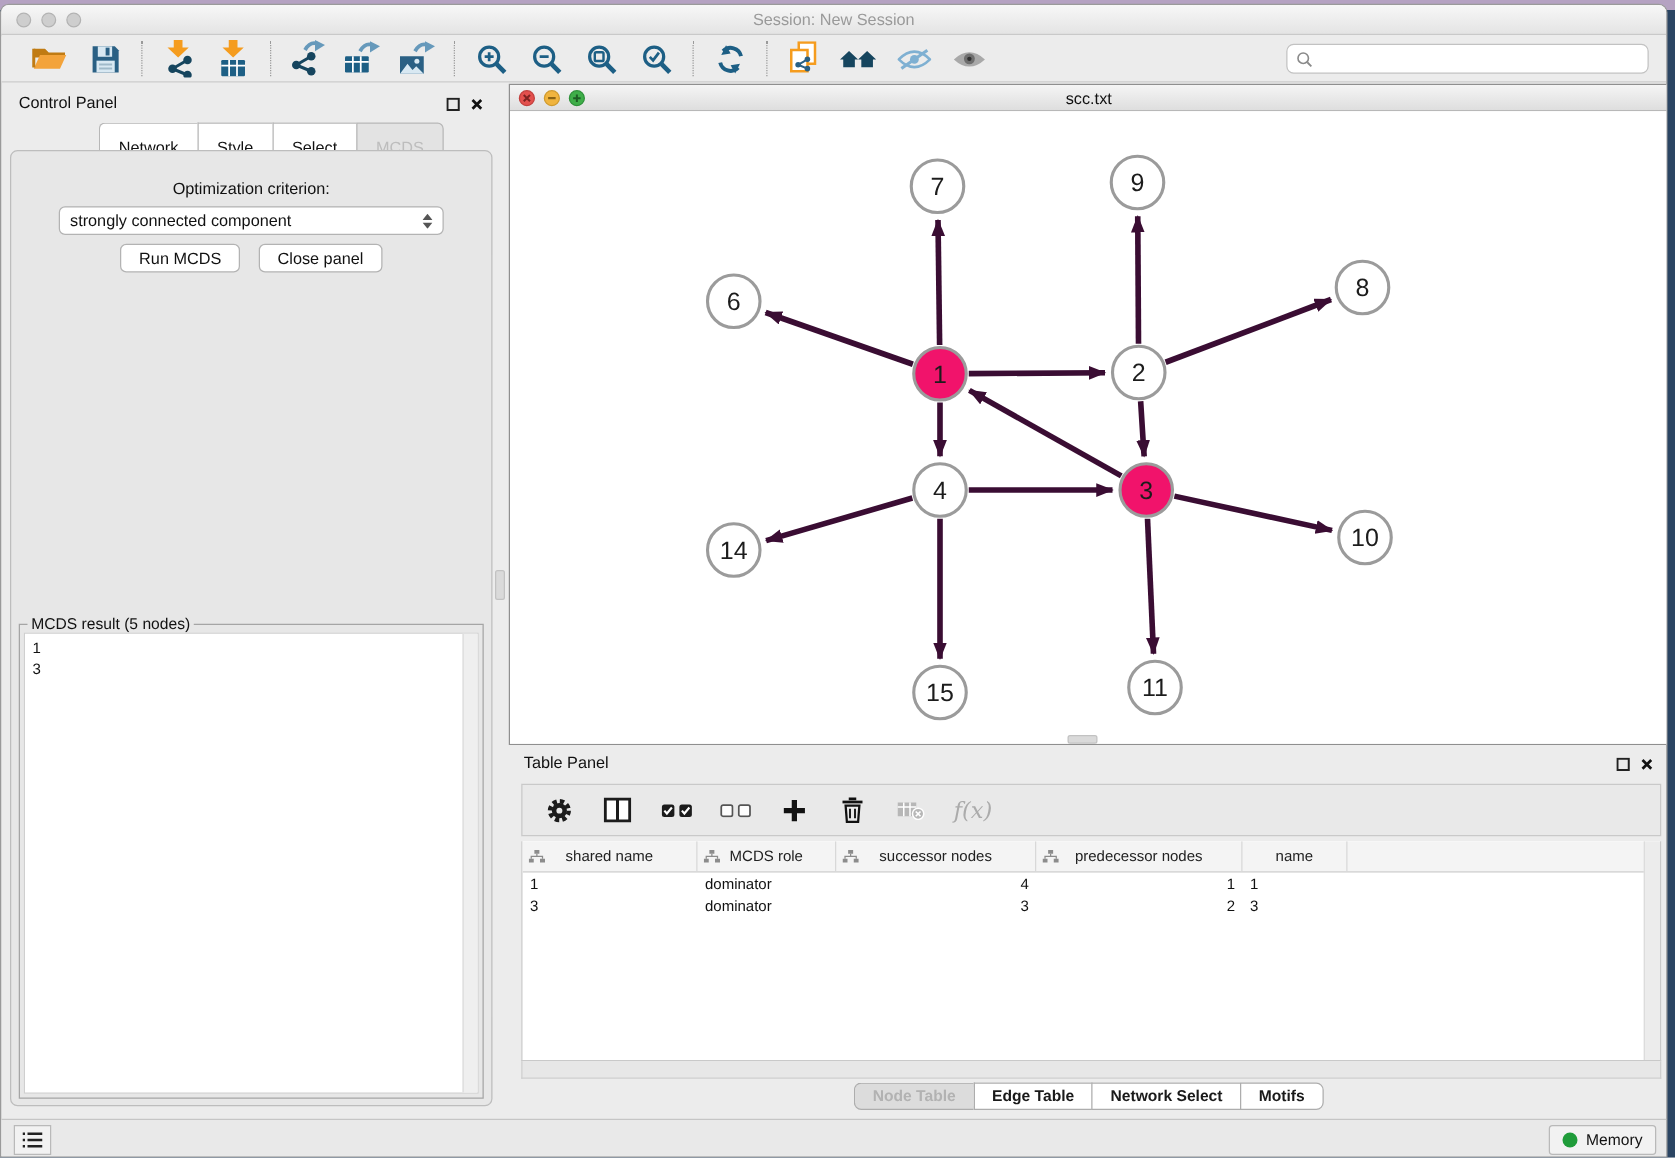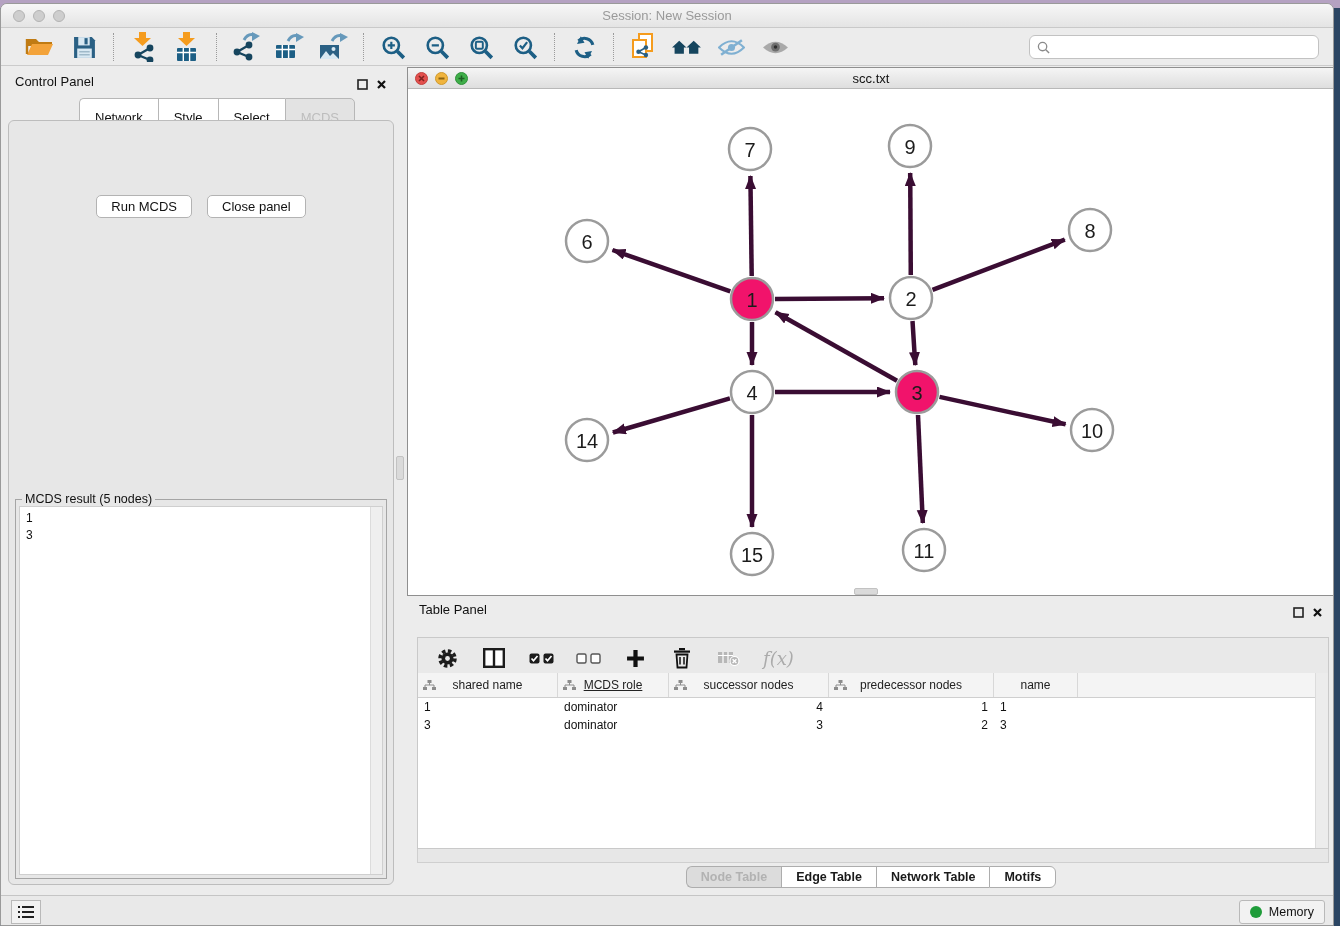--- a/index.html
+++ b/index.html
@@ -72,21 +72,21 @@
   .net-canvas { position:absolute; left:0; top:21px; width:926px; height:506px; background:#fff; }
 
   
   .v-grip { position:absolute; left:395px; top:452px; width:8px; height:24px; background:#dadada; border:1px solid #c2c2c2; border-radius:2px; }
   .h-grip { position:absolute; left:853px; top:584px; width:24px; height:7px; background:#dadada; border:1px solid #c2c2c2; border-radius:2px; }
 
   
   .table-panel { position:absolute; left:406px; top:593px; width:928px; height:296px; }
   .tp-header { position:absolute; left:12px; top:5px; font-size:13px; color:#111; }
   .tp-btns { right:12px; top:7px; }
-  .tp-toolbar { position:absolute; left:10px; top:40px; width:912px; height:42px; background:#e9e9e9;
+  .tp-toolbar { position:absolute; left:10px; top:30px; width:912px; height:42px; background:#e9e9e9;
                 border:1px solid #c9c9c9; display:flex; align-items:center; gap:21px; padding:0 16px; }
   .tp-toolbar .icon-btn { width:26px; height:26px; }
   .fx { font-family:"DejaVu Serif",serif; font-style:italic; font-size:18px; color:#ababab; }
   .table-wrap { position:absolute; left:10px; top:76px; width:912px; height:176px; background:#fff;
                 border:1px solid #c9c9c9; border-top:none; overflow:hidden; }
   .thead { display:flex; height:25px; background:#f4f4f4; border-bottom:1px solid #cfcfcf; }
   .th { position:relative; height:100%; border-right:1px solid #d8d8d8; display:flex;
         align-items:center; justify-content:center; font-size:12px; color:#222;text-align:right; }
   .th .tree { position:absolute; left:5px; top:7px; }
   .trow { display:flex; height:16px; font-size:12px; color:#111; margin-top:2px; }
@@ -303,20 +303,32 @@
             <path d="M2 2 L9 9 M9 2 L2 9" stroke="#111" stroke-width="2.2"></path>
           </svg></span>
     </div>
     <div class="cp-tabs">
       <span class="cp-tab">Network</span>
       <span class="cp-tab">Style</span>
       <span class="cp-tab">Select</span>
       <span class="cp-tab sel">MCDS</span>
     </div>
     <div class="cp-body">
+      <div class="opt-label">Optimization criterion:</div>
+      <div class="dropdown">
+        <span>strongly connected component</span>
+        <span class="dd-arrows">
+          <svg width="8" height="5">
+              <path d="M4 0 L8 5 H0 Z" fill="#555"></path>
+            </svg>
+          <svg width="8" height="5">
+              <path d="M4 5 L8 0 H0 Z" fill="#555"></path>
+            </svg>
+        </span>
+      </div>
       <div class="btn-row">
         <span class="pbtn">Run MCDS</span>
         <span class="pbtn">Close panel</span>
       </div>
       <div class="groupbox">
         <span class="gb-title">MCDS result (5 nodes)</span>
         <div class="gb-inner">
           <div class="gb-lines">
             <span>1</span>
             <span>3</span>
@@ -468,21 +480,21 @@
             <span class="tree"><svg width="13" height="11" viewBox="0 0 13 11">
                   <g fill="#8c8c8c">
                     <rect x="4.5" y="0" width="4" height="3"></rect>
                     <rect x="0" y="7" width="4" height="3"></rect>
                     <rect x="9" y="7" width="4" height="3"></rect>
                   </g>
                   <path d="M6.5 3 V5 M2 7 V5 H11 V7" stroke="#8c8c8c" fill="none"></path>
                 </svg></span>
             <span>shared name</span>
           </div>
-          <div class="th" style="width:111px;text-decoration:underline;">
+          <div class="th" style="width:111px;">
             <span class="tree"><svg width="13" height="11" viewBox="0 0 13 11">
                   <g fill="#8c8c8c">
                     <rect x="4.5" y="0" width="4" height="3"></rect>
                     <rect x="0" y="7" width="4" height="3"></rect>
                     <rect x="9" y="7" width="4" height="3"></rect>
                   </g>
                   <path d="M6.5 3 V5 M2 7 V5 H11 V7" stroke="#8c8c8c" fill="none"></path>
                 </svg></span>
             <span>MCDS role</span>
           </div>
@@ -526,21 +538,21 @@
           <div class="td right" style="width:165px;">2</div>
           <div class="td" style="width:84px;">3</div>
         </div>
         <div class="t-scroll"></div>
       </div>
       <div class="t-hstrip"></div>
 
       <div class="tp-tabs">
         <span class="tp-tab sel">Node Table</span>
         <span class="tp-tab">Edge Table</span>
-        <span class="tp-tab">Network Table</span>
+        <span class="tp-tab">Network Select</span>
         <span class="tp-tab">Motifs</span>
       </div>
     </div>
 
     <div class="statusbar">
       <span class="list-btn">
         <svg width="16" height="14" viewBox="0 0 16 14">
             <g fill="#222">
               <rect x="0" y="1" width="2" height="2"></rect>
               <rect x="4" y="1" width="12" height="2"></rect>

